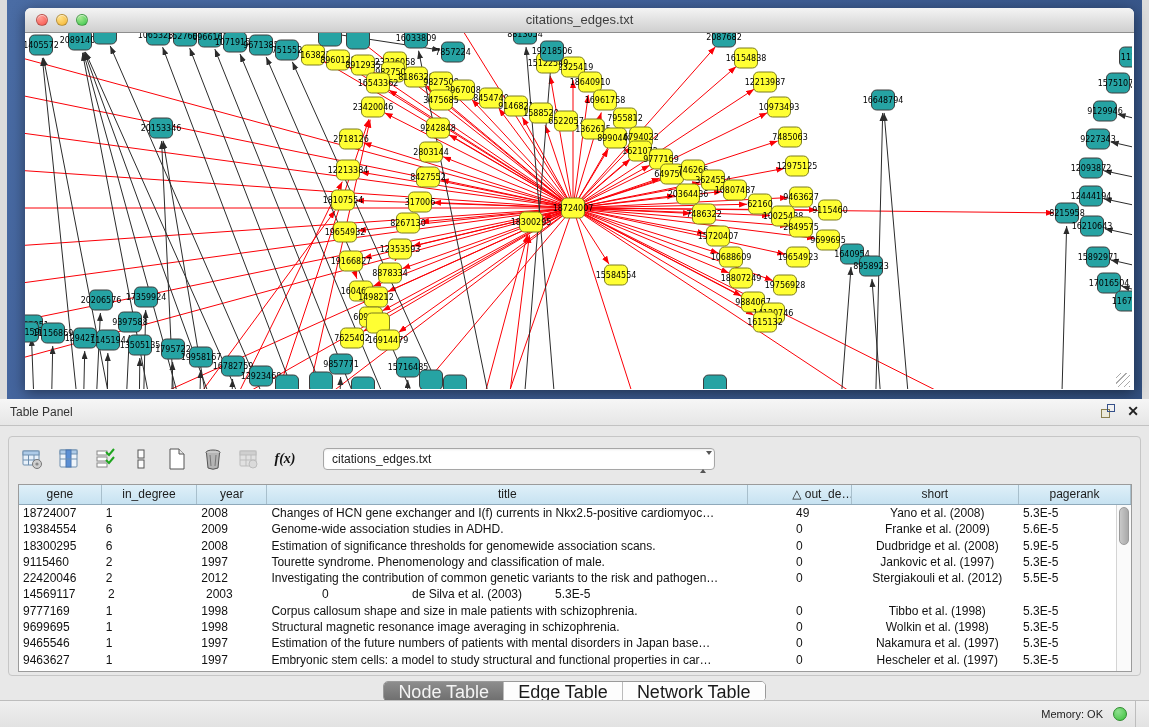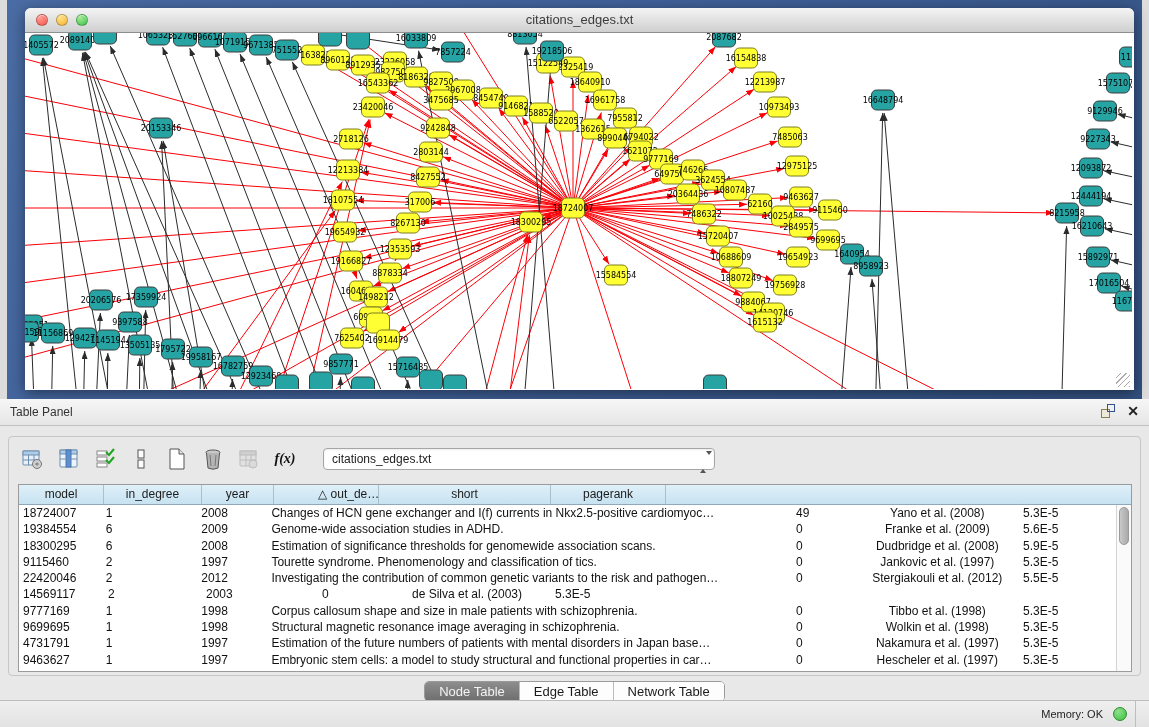--- a/index.html
+++ b/index.html
@@ -59,21 +59,21 @@
   .c0{width:85px;} .c1{width:98px;} .c2{width:72px;} .c3{width:494px;}
   .c4{width:61px;margin-left:44px;} .c5{width:172px; text-align:center;} .c6{width:115px;}
   .vscroll { position:absolute; right:0; top:20px; width:15px; height:167px;
     background:#fafafa; border-left:1px solid #d4d4d4; }
   .vthumb { position:absolute; left:2px; top:2px; width:10px; height:38px; border-radius:6px;
     background:linear-gradient(90deg,#c9c9c9,#a9a9a9); border:1px solid #9a9a9a; }
   
   .tabs { position:absolute; left:0; top:282px; width:1149px; height:24px; display:flex; justify-content:center; }
   .seg { display:flex; height:21px; border:1px solid #9a9a9a; border-radius:5px; overflow:hidden;
     background:#fff; box-shadow:0 1px 1px rgba(255,255,255,.8); }
-  .seg .tab { font-size:13px; padding:0 14px; line-height:20px; color:#1a1a1a;
+  .seg .tab { font-size:18px; padding:0 14px; line-height:20px; color:#1a1a1a;
     border-right:1px solid #bbb; background:#fdfdfd; }
   .seg .tab:last-child { border-right:none; }
   .seg .tab.active { background:linear-gradient(#8d8d8d,#6e6e6e); color:#f4f4f4; }
   
   .statusbar { position:absolute; left:0; top:700px; width:1149px; height:27px;
     background:linear-gradient(#efefef,#e2e2e2); border-top:1px solid #bdbdbd; }
   .mem { position:absolute; right:46px; top:7px; font-size:11px; color:#222; }
   .memdot { position:absolute; right:22px; top:6px; width:14px; height:14px; border-radius:50%;
     background:radial-gradient(circle at 35% 30%,#8fe08f,#3cc13c); border:1px solid #2e8b2e; }
   .sb-div { position:absolute; right:13px; top:0; width:1px; height:27px; background:#bdbdbd; }
@@ -807,23 +807,24 @@
           </svg>
         </span>
       <span class="tbtn fx">f(x)</span>
       <div class="combo">
         <span>citations_edges.txt</span>
         <span class="arrows"><span class="up"></span><span class="dn"></span></span>
       </div>
     </div>
     <div class="dtable">
       <div class="thead" id="thead">
-          <div class="th c0">model</div>
+          <div class="th c0">gene</div>
           <div class="th c1">in_degree</div>
           <div class="th c2">year</div>
+          <div class="th c3">title</div>
           <div class="th c4">△ out_de…</div>
           <div class="th c5">short</div>
           <div class="th c6">pagerank</div>
         </div>
       <div id="tbody">
           <div class="trow">
             <div class="td c0">18724007</div>
             <div class="td c1">1</div>
             <div class="td c2">2008</div>
             <div class="td c3">Changes of HCN gene exchanger and I(f) currents in Nkx2.5-positive cardiomyoc…</div>
@@ -846,21 +847,21 @@
             <div class="td c2">2008</div>
             <div class="td c3">Estimation of significance thresholds for genomewide association scans.</div>
             <div class="td c4">0</div>
             <div class="td c5">Dudbridge et al. (2008)</div>
             <div class="td c6">5.9E-5</div>
           </div>
           <div class="trow">
             <div class="td c0">9115460</div>
             <div class="td c1">2</div>
             <div class="td c2">1997</div>
-            <div class="td c3">Tourette syndrome. Phenomenology and classification of tics.</div>
+            <div class="td c3">Tourette syndrome. Phenomenology and classification of male.</div>
             <div class="td c4">0</div>
             <div class="td c5">Jankovic et al. (1997)</div>
             <div class="td c6">5.3E-5</div>
           </div>
           <div class="trow">
             <div class="td c0">22420046</div>
             <div class="td c1">2</div>
             <div class="td c2">2012</div>
             <div class="td c3">Investigating the contribution of common genetic variants to the risk and pathogen…</div>
             <div class="td c4">0</div>
@@ -887,21 +888,21 @@
           <div class="trow">
             <div class="td c0">9699695</div>
             <div class="td c1">1</div>
             <div class="td c2">1998</div>
             <div class="td c3">Structural magnetic resonance image averaging in schizophrenia.</div>
             <div class="td c4">0</div>
             <div class="td c5">Wolkin et al. (1998)</div>
             <div class="td c6">5.3E-5</div>
           </div>
           <div class="trow">
-            <div class="td c0">4731791</div>
+            <div class="td c0">9465546</div>
             <div class="td c1">1</div>
             <div class="td c2">1997</div>
             <div class="td c3">Estimation of the future numbers of patients with mental disorders in Japan base…</div>
             <div class="td c4">0</div>
             <div class="td c5">Nakamura et al. (1997)</div>
             <div class="td c6">5.3E-5</div>
           </div>
           <div class="trow">
             <div class="td c0">9463627</div>
             <div class="td c1">1</div>

